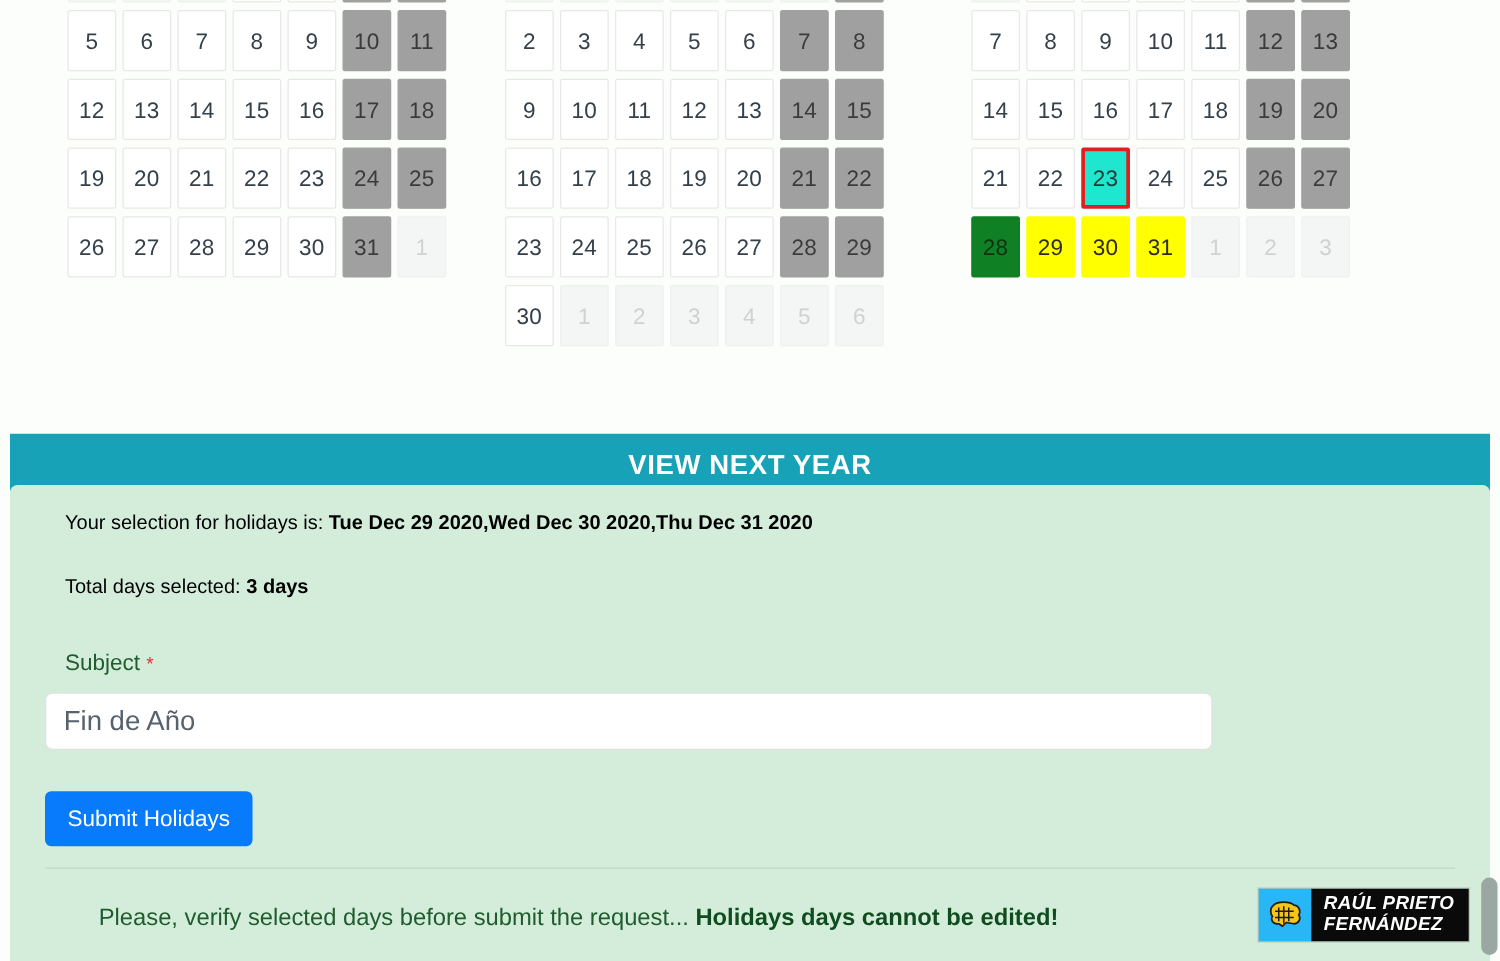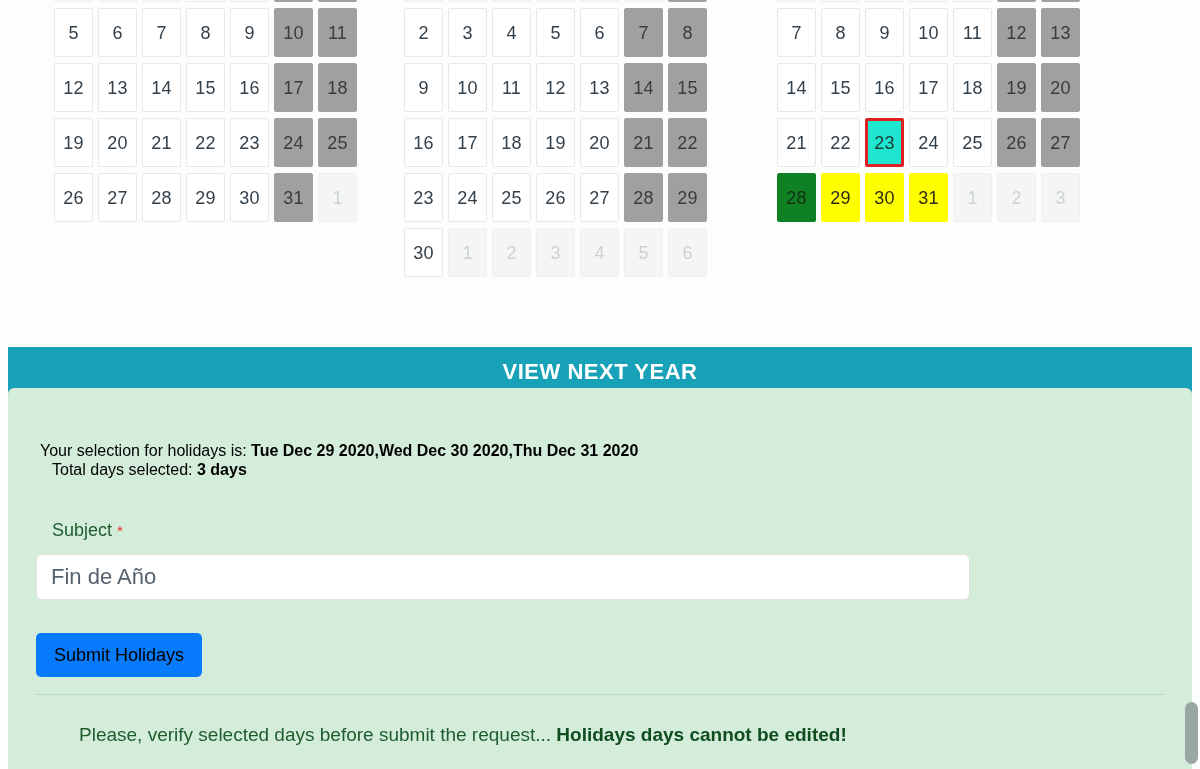--- a/index.html
+++ b/index.html
@@ -98,21 +98,21 @@
 
   
   .panel {
     position: absolute;
     left: 8px; top: 388px;
     width: 1184px; height: 381px;
     background: #d4edda;
     border-radius: 6px 6px 0 0;
     padding: 22px 28px 0 28px;
   }
-  .sel-line { position: absolute; left: 40px; top: 410px; margin-top: 32px; }
+  .sel-line { position: absolute; left: 52px; top: 410px; }
   .tot-line { position: absolute; left: 52px; top: 461px; }
 
   .form-label {
     position: absolute;
     left: 52px; top: 520px;
     font-size: 18px;
     color: #1f5c2e;
   }
   .req { color: #e03131; font-size: 15px; }
 
@@ -129,21 +129,21 @@
     font-family: "Liberation Sans", sans-serif;
     outline: none;
   }
 
   .submit-btn {
     position: absolute;
     left: 36px; top: 633px;
     height: 44px;
     padding: 0 18px;
     background: #077bfb;
-    color: #000000;
+    color: #ffffff;
     border: none;
     border-radius: 5px;
     font-size: 18px;
     font-family: "Liberation Sans", sans-serif;
     cursor: pointer;
   }
 
   .divider {
     position: absolute;
     left: 36px; top: 694px;
@@ -359,18 +359,30 @@
 
   <button class="submit-btn">Submit Holidays</button>
 
   <div class="divider"></div>
 
   <div class="footer-note">
     <span>Please, verify selected days before submit the request...</span>
     <b>Holidays days cannot be edited!</b>
   </div>
 
+  <div class="logo">
+    <div class="logo-mark">
+      <svg width="30" height="26" viewBox="0 0 30 26" aria-hidden="true">
+        <path d="M6 5 C3 7 3 12 5 14 C3 17 6 21 10 20 L13 22 L16 19 L22 20 C26 20 28 16 26 13 C28 10 26 5 22 5 C19 2 9 2 6 5 Z" fill="#f5c518" stroke="#1c1c1c" stroke-width="1.4" stroke-linejoin="round"></path>
+        <path d="M10 7 L10 18 M14 6 L14 20 M18 7 L18 18 M7 10 L22 10 M7 15 L22 15" stroke="#1c1c1c" stroke-width="1.2" fill="none"></path>
+      </svg>
+    </div>
+    <div class="logo-text">
+      <span>RAÚL PRIETO</span>
+      <span>FERNÁNDEZ</span>
+    </div>
+  </div>
 
   <div class="scrollbar-track">
     <div class="scrollbar-thumb"></div>
   </div>
 
 </div>
 
 </body></html>

